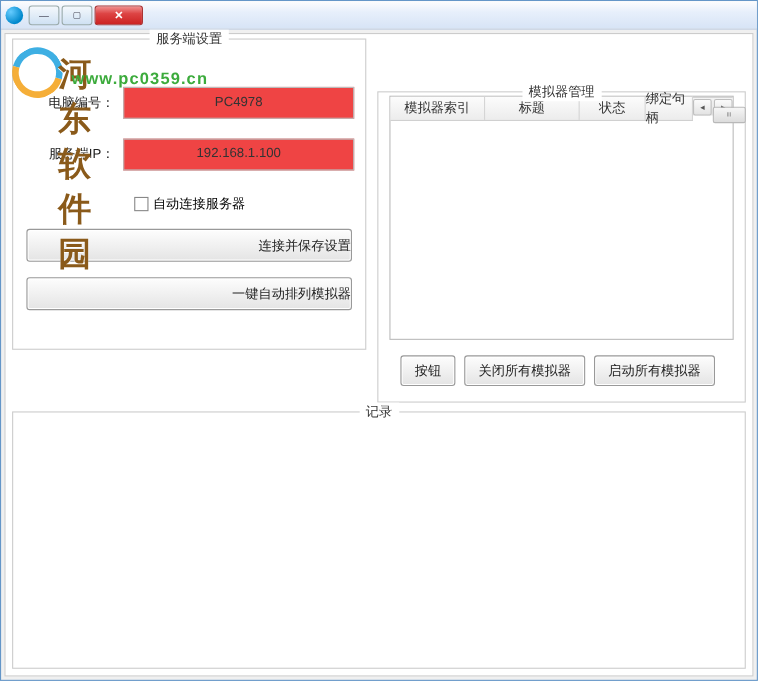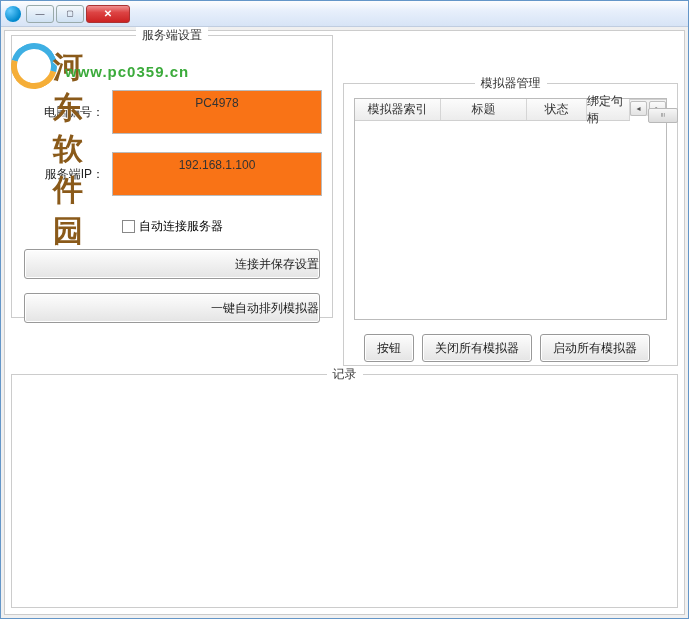--- a/index.html
+++ b/index.html
@@ -61,40 +61,40 @@
     padding:4px 6px 6px 6px;
     display:flex;
     flex-direction:column;
     position: relative;
   }
   .top-row { display:flex; gap:10px; }
   .group {
     border:1px solid #ccc;
     background:#fff;
     position: relative;
-    padding: 14px 10px 10px 10px;
+    padding: 3px 10px 10px 10px;
   }
   .group .group-title {
     position:absolute;
     top:-9px; left:50%;
     transform:translateX(-50%);
     background:#fff;
     padding:0 6px;
     color:#333;
   }
   .group.server { width: 322px; height: 283px; }
   .group.simmgr { width: 328px; height: 283px; flex:1;margin-top:48px; }
 
   .form-row { display:flex; align-items:center; margin: 18px 0 0 0; }
   .form-label { width: 90px; text-align:right; padding-right: 8px; color:#222;}
   .textfield {
     flex:1;
-    height: 44px;
+    height: 29px;
     border:1px solid #bbb;
-    background:#f97316;
+    background:#ef4444;
     text-align:center;
     line-height:24px;
     color:#333;
   }
   .checkbox-row { margin: 22px 0 0 100px; display:flex; align-items:center; gap:4px;}
   .checkbox {
     width:13px; height:13px; border:1px solid #888; background:#fff;
   }
   .wide-btn {
     display:block;

